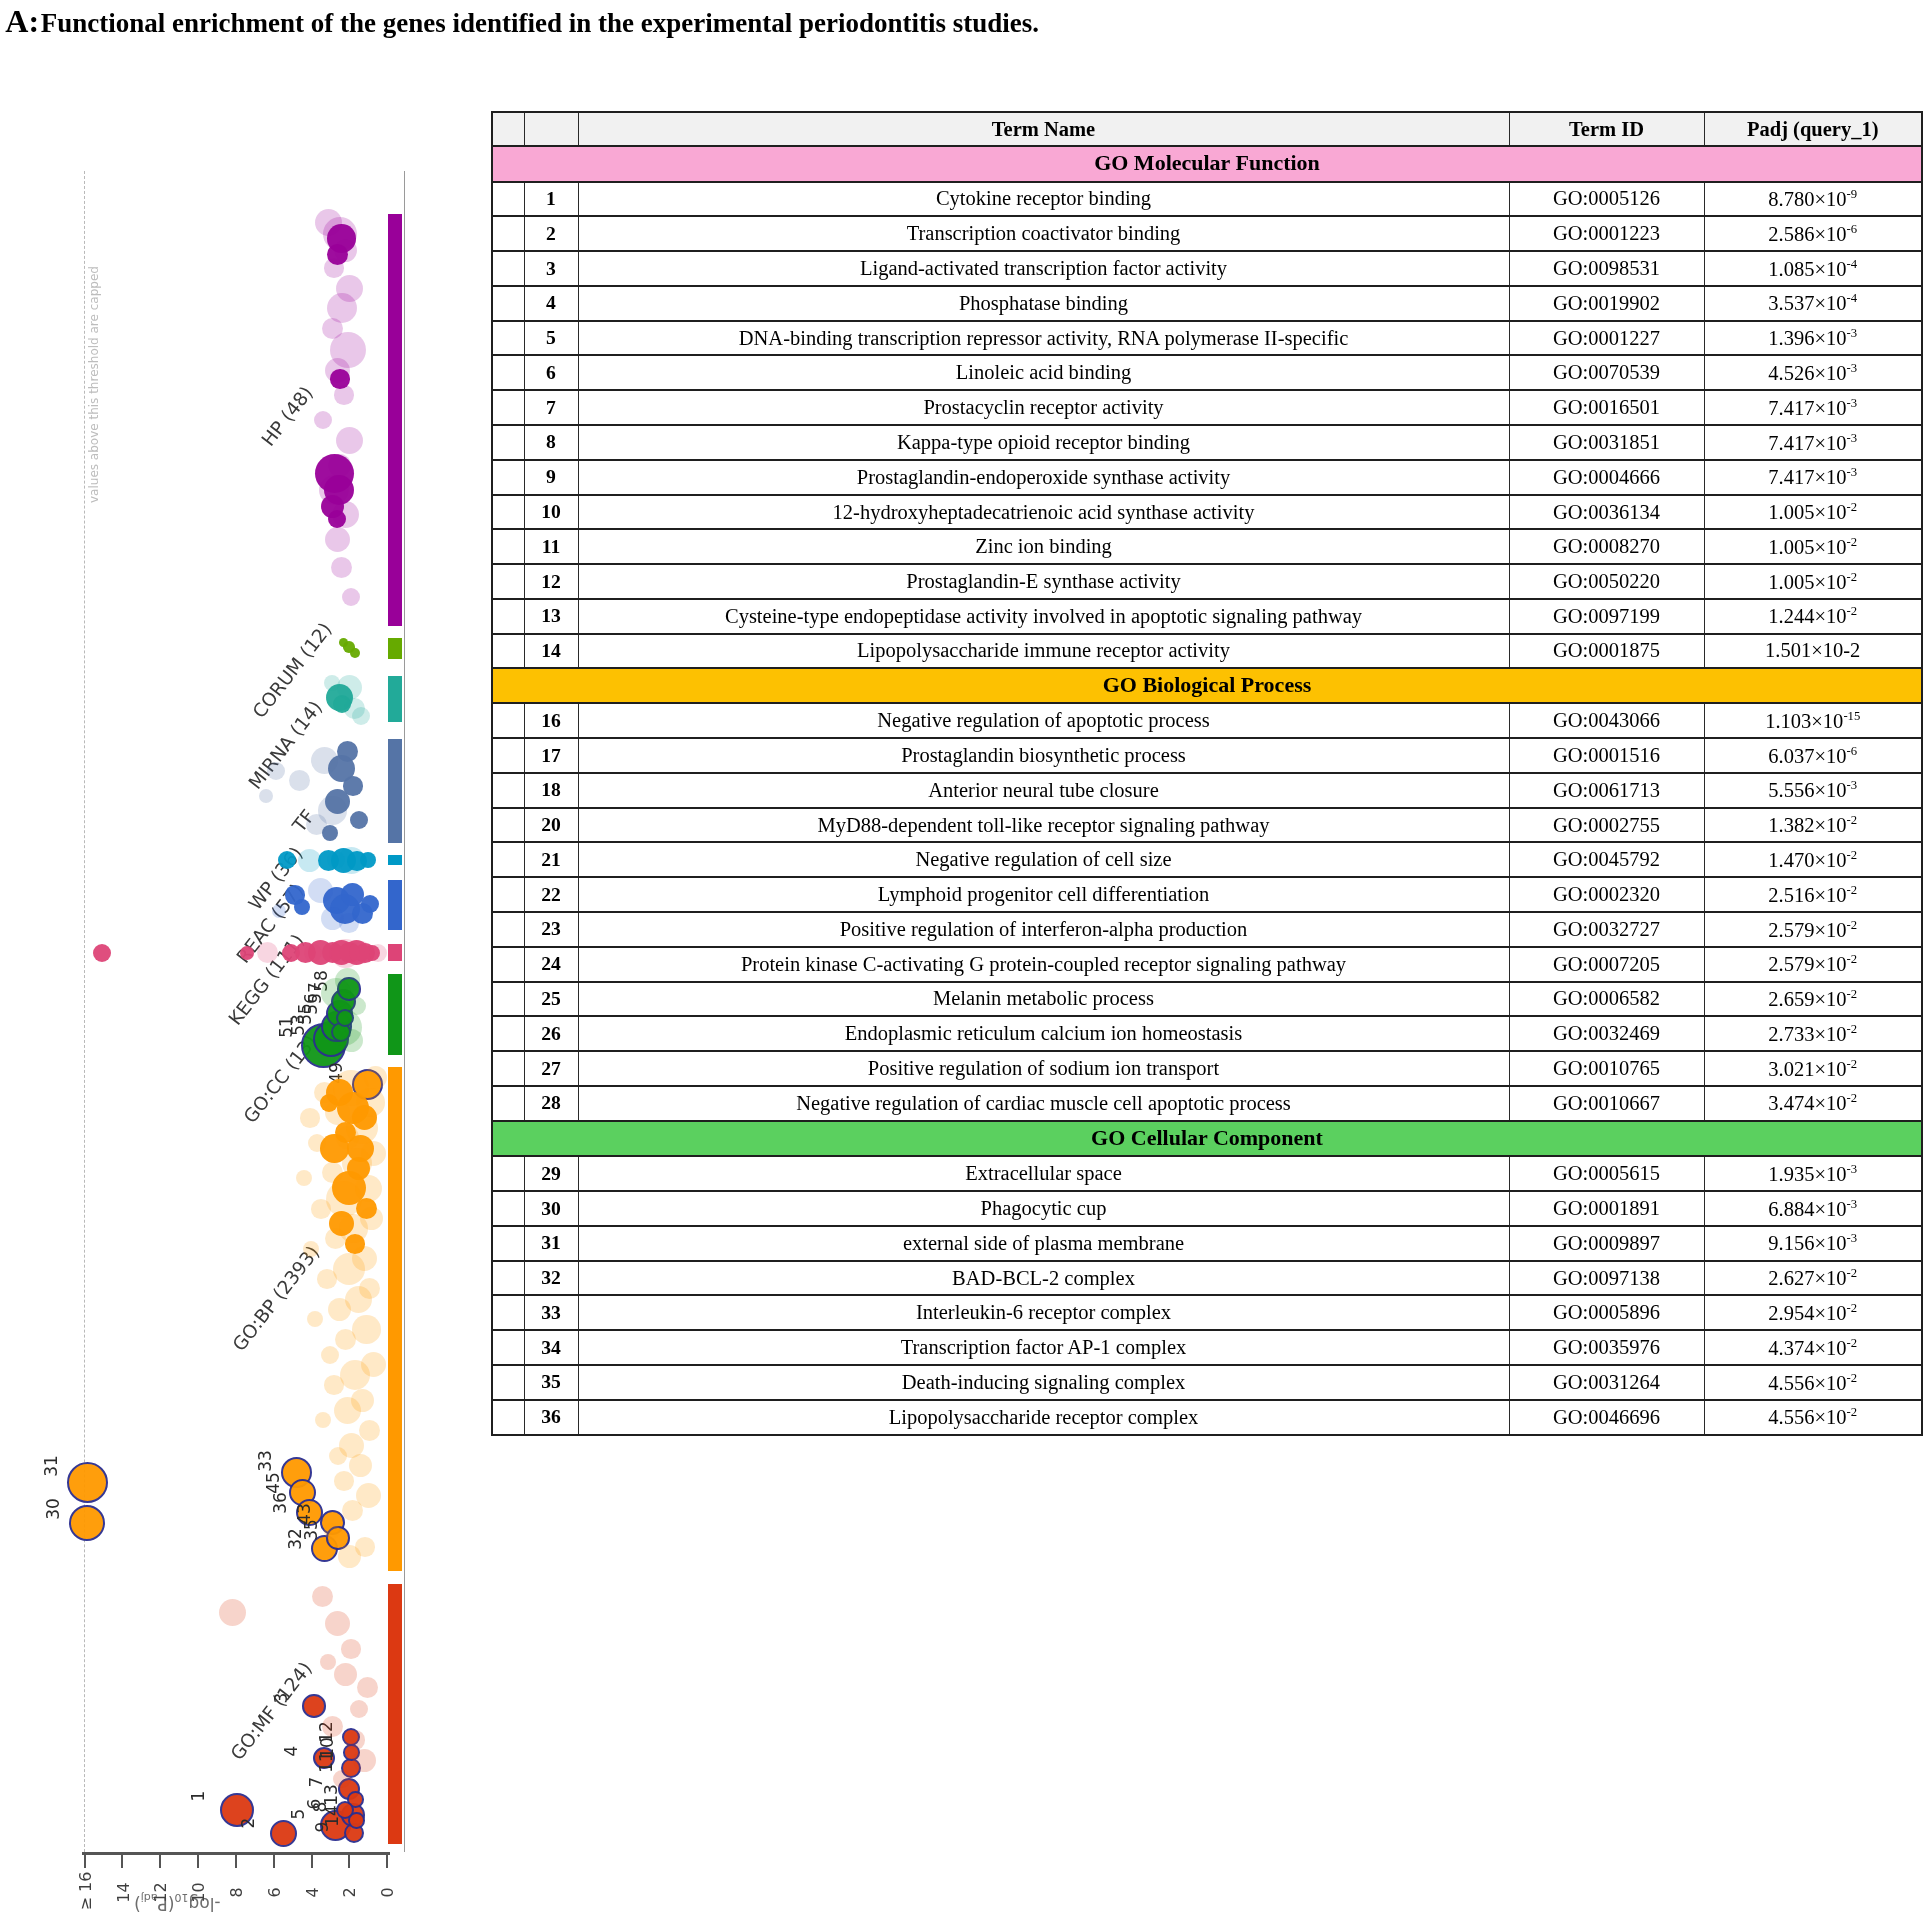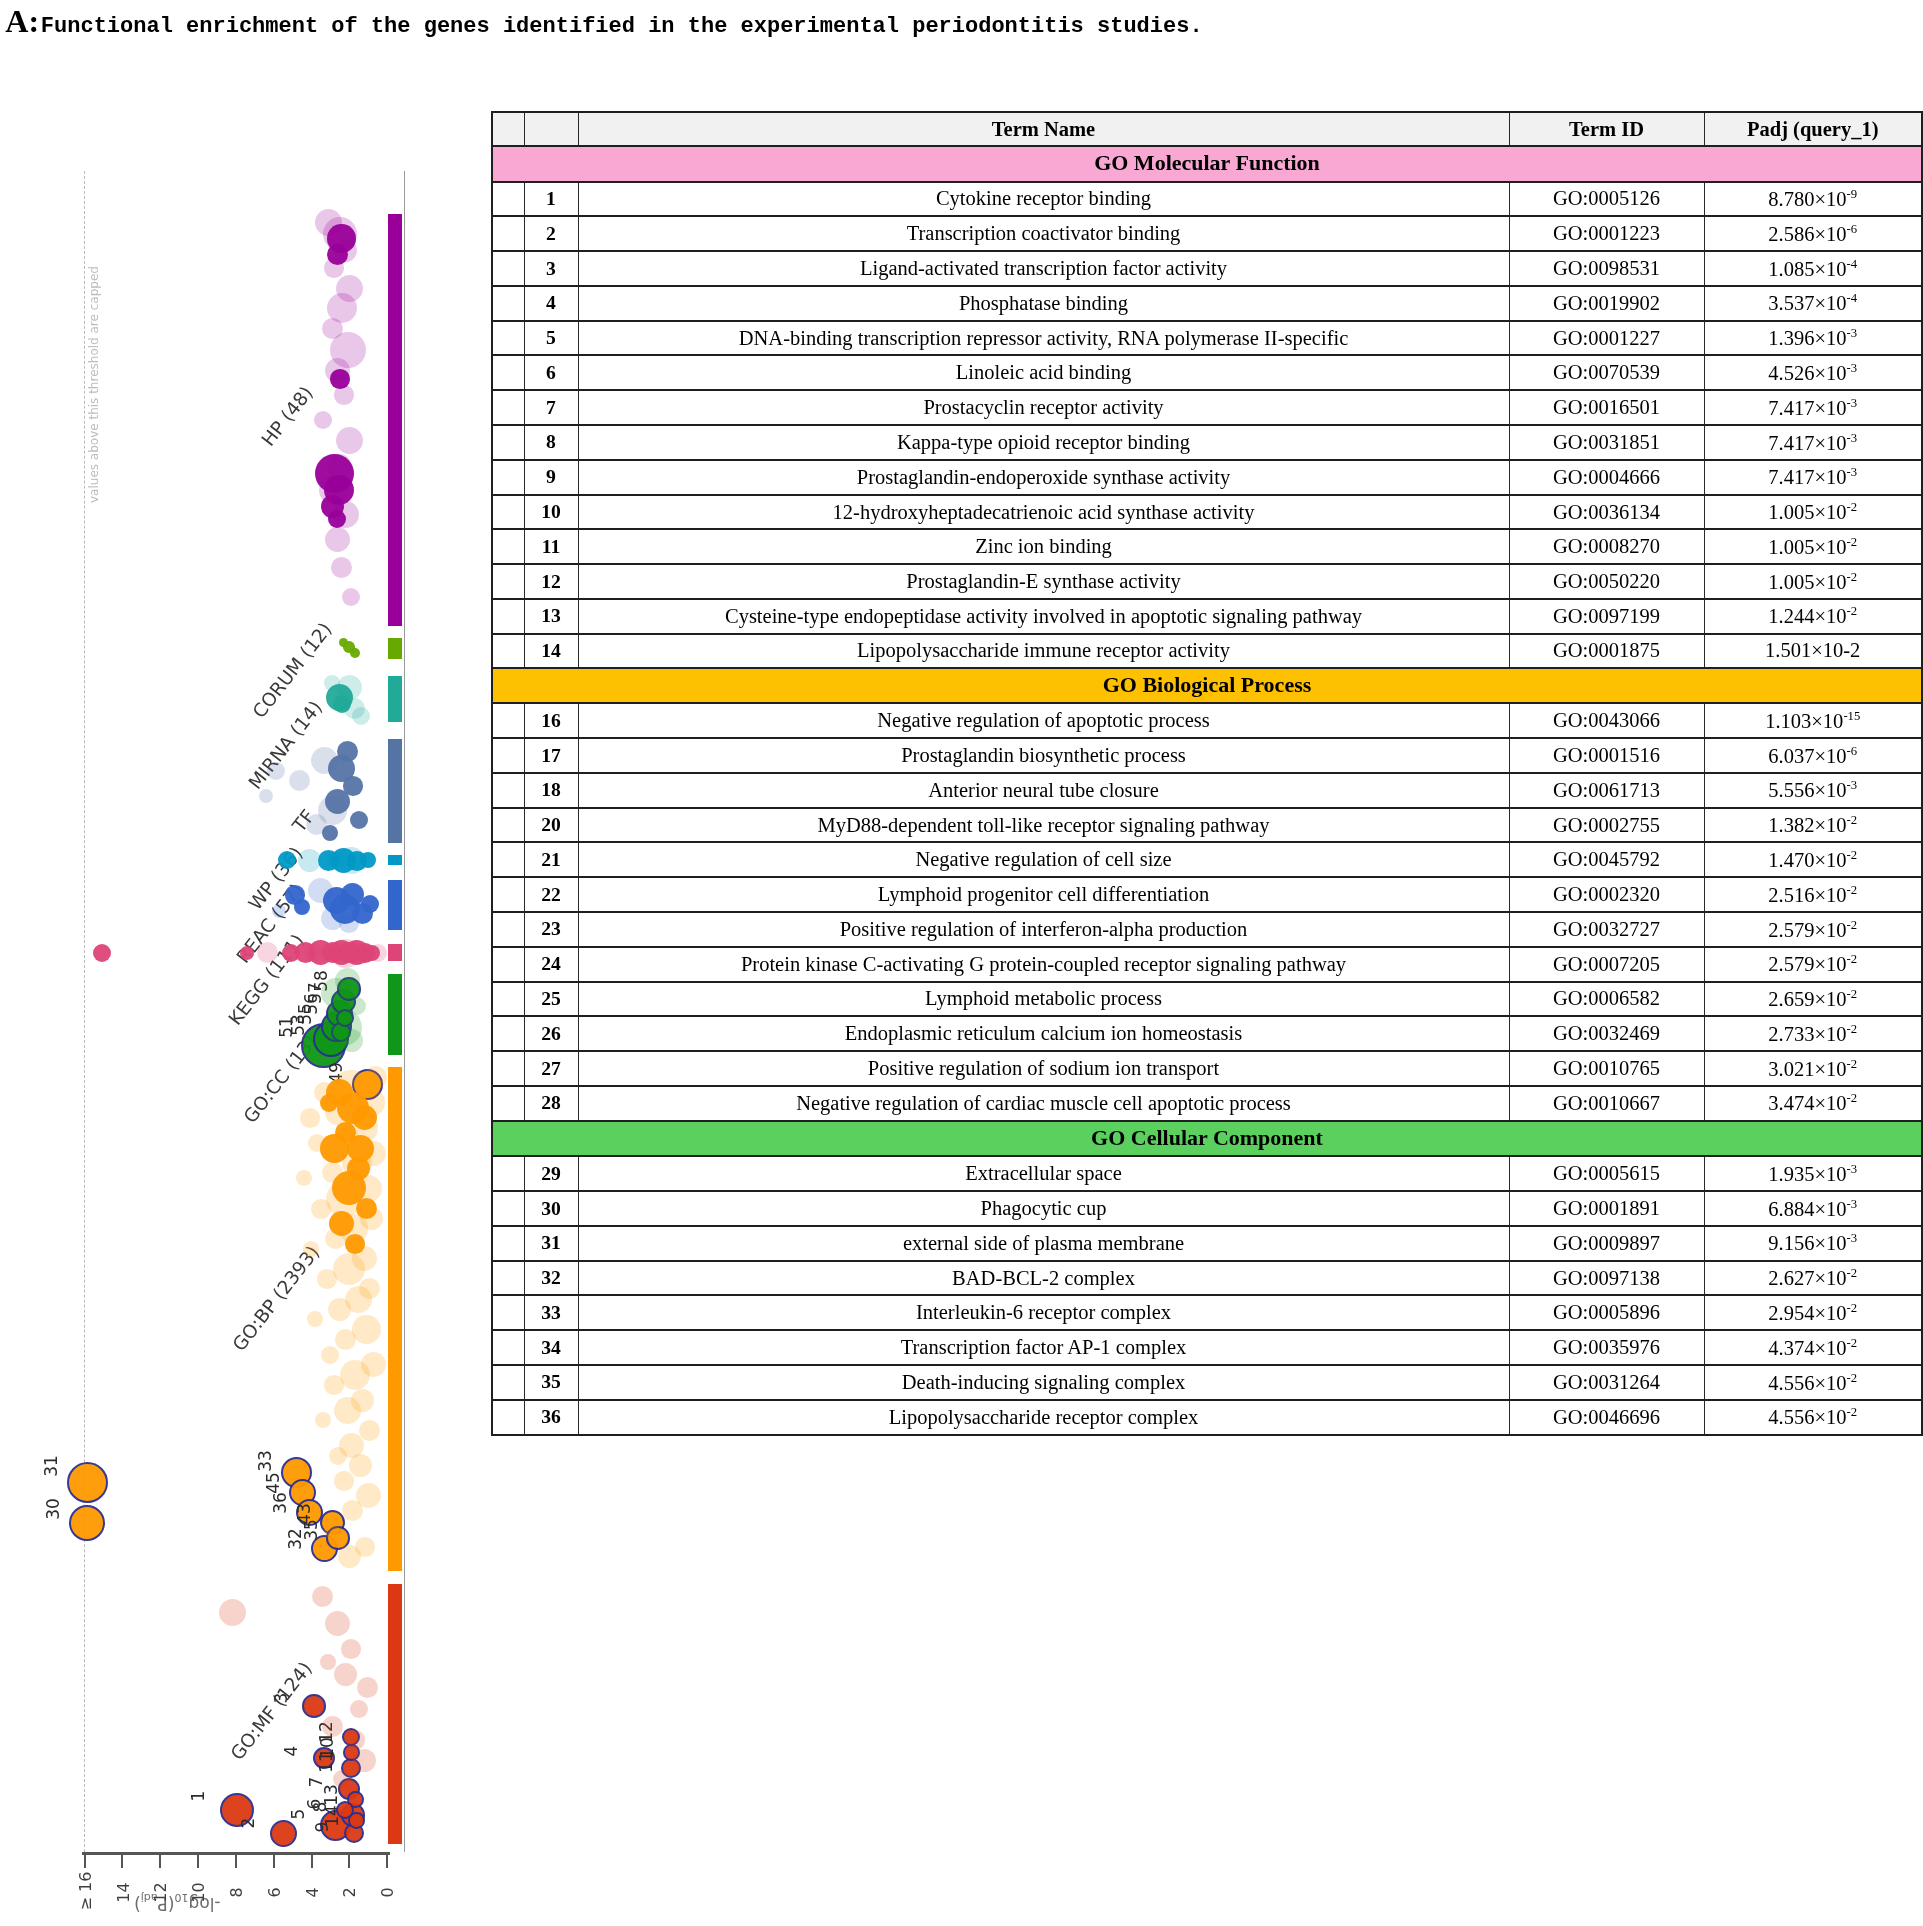--- a/index.html
+++ b/index.html
@@ -1,21 +1,21 @@
 <!DOCTYPE html>
 <html style="font-size:7.1px"><head>
 <meta charset="utf-8">
 <style>
   html,body{margin:0;padding:0;background:#fff;}
   body{width:1923px;height:1926px;position:relative;overflow:hidden;
        font-family:"Liberation Serif",serif;color:#000;}
   
   #title{position:absolute;left:5.3px;top:2.7px;font-weight:bold;}
   #title .pfx{font-size:32px;}
-  #title .txt{font-size:22px;font-family:Liberation Mono, monospace;}
+  #title .txt{font-size:27px;}
   
   #gotable{position:absolute;left:491px;top:111px;width:1431px;
            border-collapse:collapse;table-layout:fixed;}
   #gotable td,#gotable th{border-left:1.3px solid #2a2a2a;border-right:1.3px solid #2a2a2a;
            border-top:2.7px solid #1f1f1f;border-bottom:2.7px solid #1f1f1f;
            text-align:center;vertical-align:middle;padding:4.5px 2.7px;
            font-size:20.5px;line-height:1.12;overflow:hidden;}
   #gotable{border:2.7px solid #1f1f1f;}
   #gotable th{background:#f1f1f1;font-weight:bold;}
   #gotable td.num{font-weight:bold;font-size:19.6px;}
@@ -501,21 +501,21 @@
       <tr>
         <td></td>
         <td class="num">24</td>
         <td>Protein kinase C-activating G protein-coupled receptor signaling pathway</td>
         <td>GO:0007205</td>
         <td>2.579×10<sup>-2</sup></td>
       </tr>
       <tr>
         <td></td>
         <td class="num">25</td>
-        <td>Lymphoid metabolic process</td>
+        <td>Melanin metabolic process</td>
         <td>GO:0006582</td>
         <td>2.659×10<sup>-2</sup></td>
       </tr>
       <tr>
         <td></td>
         <td class="num">26</td>
         <td>Endoplasmic reticulum calcium ion homeostasis</td>
         <td>GO:0032469</td>
         <td>2.733×10<sup>-2</sup></td>
       </tr>

